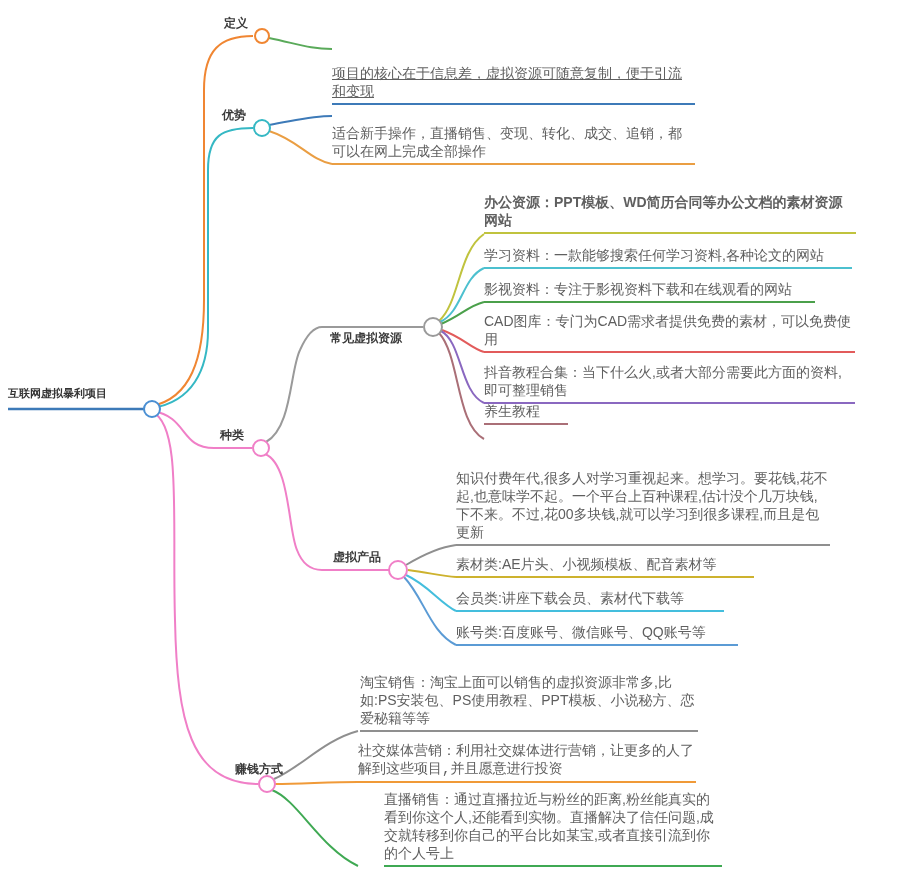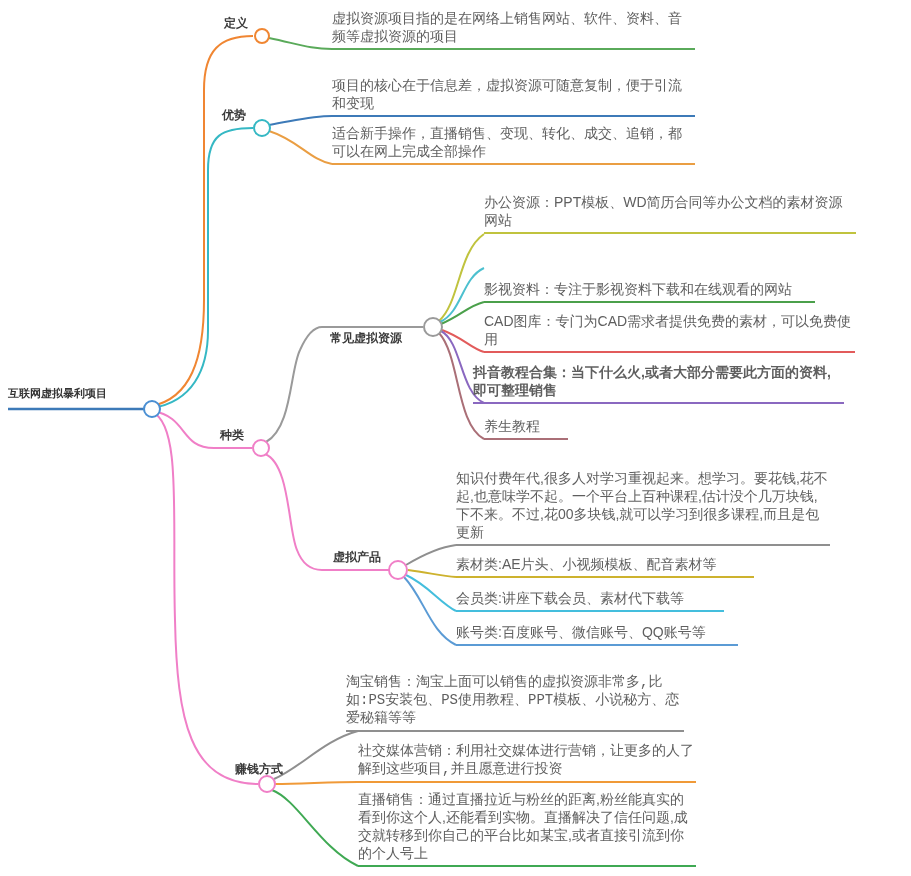--- a/index.html
+++ b/index.html
@@ -37,21 +37,21 @@
   .u-cyan{border-color:#4cc0cf;}
   .u-green2{border-color:#4ba04b;}
   .u-red{border-color:#e25b5b;}
   .u-purple{border-color:#8a68c0;}
   .u-maroon{border-color:#aa6f77;}
   .u-gray{border-color:#8f8f8f;}
   .u-gold{border-color:#cdb22e;}
   .u-cyan2{border-color:#44bedd;}
   .u-blue2{border-color:#5b9bd5;}
   .u-orange2{border-color:#f09a38;font-family:Liberation Mono, monospace;}
-  .u-green3{border-color:#3fa953;}
+  .u-green3{border-color:#3fa953;margin-left:26px;}
 </style>
 </head>
 <body>
 
 <div id="canvas">
 
   <svg id="wires" viewBox="0 0 911 876" xmlns="http://www.w3.org/2000/svg" fill="none">
 
     <path d="M8,409 L144,409" stroke="#3d7ab8" stroke-width="2.5"></path>
 
@@ -95,33 +95,33 @@
 
   <div class="root-topic" style="left:8px;top:386px;">互联网虚拟暴利项目</div>
 
   <div class="topic" style="left:224px;top:15px;">定义</div>
   <div class="topic" style="left:222px;top:107px;">优势</div>
   <div class="topic" style="left:220px;top:427px;">种类</div>
   <div class="topic" style="left:330px;top:306px;margin-top:24px;">常见虚拟资源</div>
   <div class="topic" style="left:333px;top:549px;">虚拟产品</div>
   <div class="topic" style="left:222px;top:761px;margin-left:13px;">赚钱方式</div>
 
-  <div class="leaf u-green" style="left:332px;top:9px;width:363px;">虚拟资源项目指的是在网络上销售网站、软件、资料、音频等虚拟资源的项目</div>
 
-  <div class="leaf u-blue" style="left:332px;top:76px;width:363px;">项目的核心在于信息差，虚拟资源可随意复制，便于引流和变现</div>
+  <div class="leaf u-blue" style="left:332px;top:64px;width:363px;text-decoration:underline;">项目的核心在于信息差，虚拟资源可随意复制，便于引流和变现</div>
   <div class="leaf u-orange" style="left:332px;top:124px;width:363px;">适合新手操作，直播销售、变现、转化、成交、追销，都可以在网上完成全部操作</div>
 
-  <div class="leaf u-olive" style="left:484px;top:193px;width:372px;">办公资源：PPT模板、WD简历合同等办公文档的素材资源网站</div>
+  <div class="leaf u-olive" style="left:484px;top:193px;width:372px;font-weight:bold;">办公资源：PPT模板、WD简历合同等办公文档的素材资源网站</div>
+  <div class="leaf u-cyan" style="left:484px;top:246px;width:368px;">学习资料：一款能够搜索任何学习资料,各种论文的网站</div>
   <div class="leaf u-green2" style="left:484px;top:280px;width:331px;">影视资料：专注于影视资料下载和在线观看的网站</div>
   <div class="leaf u-red" style="left:484px;top:312px;width:371px;">CAD图库：专门为CAD需求者提供免费的素材，可以免费使用</div>
-  <div class="leaf u-purple" style="left:473px;top:363px;width:371px;font-weight:bold;">抖音教程合集：当下什么火,或者大部分需要此方面的资料,即可整理销售</div>
-  <div class="leaf u-maroon" style="left:484px;top:417px;width:84px;">养生教程</div>
+  <div class="leaf u-purple" style="left:484px;top:363px;width:371px;">抖音教程合集：当下什么火,或者大部分需要此方面的资料,即可整理销售</div>
+  <div class="leaf u-maroon" style="left:484px;top:402px;width:84px;">养生教程</div>
 
   <div class="leaf u-gray" style="left:456px;top:469px;width:374px;">知识付费年代,很多人对学习重视起来。想学习。要花钱,花不起,也意味学不起。一个平台上百种课程,估计没个几万块钱,下不来。不过,花00多块钱,就可以学习到很多课程,而且是包更新</div>
   <div class="leaf u-gold" style="left:456px;top:555px;width:298px;">素材类:AE片头、小视频模板、配音素材等</div>
   <div class="leaf u-cyan2" style="left:456px;top:589px;width:268px;">会员类:讲座下载会员、素材代下载等</div>
   <div class="leaf u-blue2" style="left:456px;top:623px;width:282px;">账号类:百度账号、微信账号、QQ账号等</div>
 
-  <div class="leaf u-gray" style="left:346px;top:673px;width:338px;font-family:Liberation Mono, monospace;">淘宝销售：淘宝上面可以销售的虚拟资源非常多,比如:PS安装包、PS使用教程、PPT模板、小说秘方、恋爱秘籍等等</div>
+  <div class="leaf u-gray" style="left:360px;top:673px;width:338px;">淘宝销售：淘宝上面可以销售的虚拟资源非常多,比如:PS安装包、PS使用教程、PPT模板、小说秘方、恋爱秘籍等等</div>
   <div class="leaf u-orange2" style="left:358px;top:742px;width:338px;">社交媒体营销：利用社交媒体进行营销，让更多的人了解到这些项目,并且愿意进行投资</div>
   <div class="leaf u-green3" style="left:358px;top:790px;width:338px;">直播销售：通过直播拉近与粉丝的距离,粉丝能真实的看到你这个人,还能看到实物。直播解决了信任问题,成交就转移到你自己的平台比如某宝,或者直接引流到你的个人号上</div>
 
 </div>
 
 </body></html>

